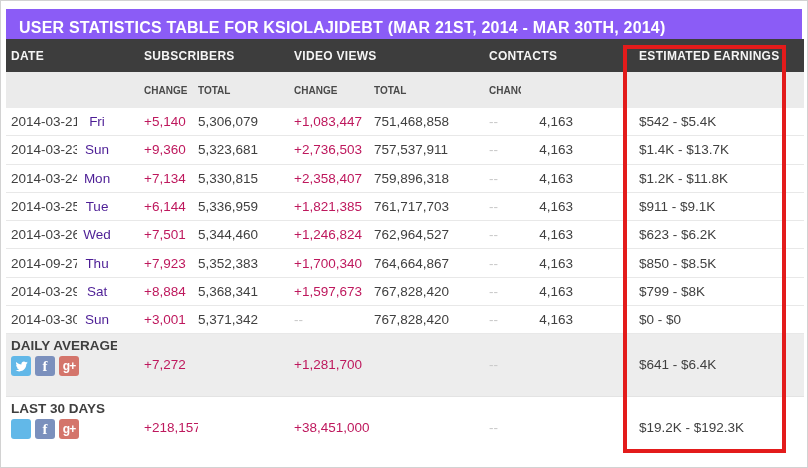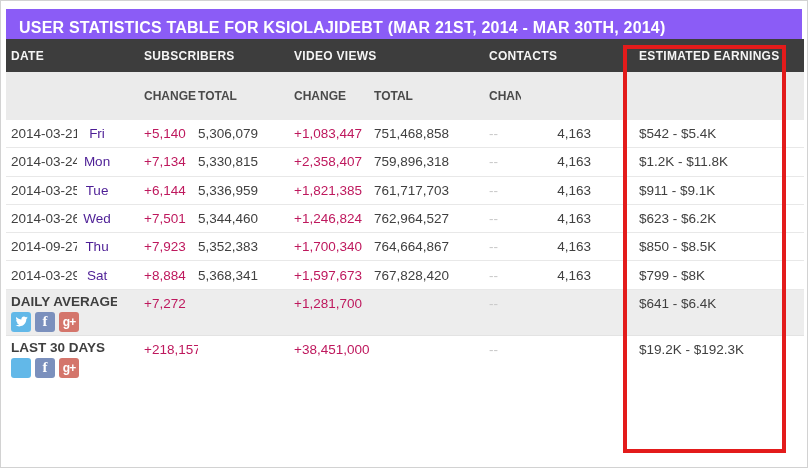--- a/index.html
+++ b/index.html
@@ -4,35 +4,35 @@
 <style>
   html,body{margin:0;padding:0;background:#fff;font-family:"Liberation Sans",sans-serif;}
   .page{width:808px;height:468px;box-sizing:border-box;border:1px solid #d2d2d2;
         padding:8px 5px 0 5px;position:relative;background:#fff;overflow:hidden;}
   .titlebar{height:30px;background:#8b5cf6;color:#ffffff;font-size:16px;font-weight:bold;
             line-height:38px;padding-left:13px;letter-spacing:0.2px;white-space:nowrap;}
   table{border-collapse:collapse;table-layout:fixed;width:798px;font-size:13.5px;color:#404040;}
   td,th{padding:0;margin:0;overflow:hidden;white-space:nowrap;}
   thead tr.main th{background:#3d3d3d;color:#f5f5f5;font-size:12px;height:33px;
                    text-align:left;font-weight:bold;letter-spacing:0.3px;}
-  thead tr.sub td{background:#ebebeb;color:#4a4a4a;font-size:12px;font-weight:bold;height:48px;}
+  thead tr.sub td{background:#ebebeb;color:#4a4a4a;font-size:10px;font-weight:bold;height:36px;}
   tbody tr.data td{height:27.3px;border-bottom:1px solid #e8e8e8;background:#fff;}
   .c-date{padding-left:5px;}
   .c-day{text-align:center;color:#4c1d95;}
   .c-subchange{padding-left:27px;}
   .c-subtotal{padding-left:0;}
   .c-viewchange{padding-left:0;}
   .c-viewtotal{padding-left:0;}
   .c-cchange{padding-left:0;}
-  .c-ctotal{text-align:right;padding-right:15px;}
+  .c-ctotal{text-align:center;padding-right:15px;}
   .c-earn{padding-left:33px;}
   .green{color:#be185d;}
   .muted{color:#c9c9c9;}
   tr.summary td{vertical-align:top;height:39px;border-top:1px solid #e3e3e3;}
-  tr.summary td.val{padding-top:6px;}
+  tr.summary td.val{padding-top:23px;}
   tr.avg td{background:#ededed;}
   tr.last td{background:#ffffff;}
   .summary-label{font-weight:bold;font-size:13.5px;color:#3f3f3f;padding:4px 0 2px 5px;}
   .icon-row{padding-left:5px;display:flex;gap:4px;margin-top:1px;}
   .sicon{width:20px;height:20px;border-radius:3px;display:flex;align-items:center;
          justify-content:center;color:#fff;cursor:pointer;}
   .tw{background:#62b8e8;}
   .fb{background:#7b90bd;font-family:"Liberation Serif",serif;font-weight:bold;font-size:15px;}
   .gp{background:#d4756b;font-weight:bold;font-size:12px;letter-spacing:-1px;}
   .hl-box{position:absolute;left:622px;top:44px;width:163px;height:408px;
@@ -82,20 +82,31 @@
         <td class="c-day">Fri</td>
         <td class="c-subchange chg green">+5,140</td>
         <td class="c-subtotal">5,306,079</td>
         <td class="c-viewchange chg green">+1,083,447</td>
         <td class="c-viewtotal">751,468,858</td>
         <td class="c-cchange chg muted">--</td>
         <td class="c-ctotal">4,163</td>
         <td class="c-earn">$542  -  $5.4K</td>
       </tr>
       <tr class="data">
+        <td class="c-date">2014-03-23</td>
+        <td class="c-day">Sun</td>
+        <td class="c-subchange chg green">+9,360</td>
+        <td class="c-subtotal">5,323,681</td>
+        <td class="c-viewchange chg green">+2,736,503</td>
+        <td class="c-viewtotal">757,537,911</td>
+        <td class="c-cchange chg muted">--</td>
+        <td class="c-ctotal">4,163</td>
+        <td class="c-earn">$1.4K  -  $13.7K</td>
+      </tr>
+      <tr class="data">
         <td class="c-date">2014-03-24</td>
         <td class="c-day">Mon</td>
         <td class="c-subchange chg green">+7,134</td>
         <td class="c-subtotal">5,330,815</td>
         <td class="c-viewchange chg green">+2,358,407</td>
         <td class="c-viewtotal">759,896,318</td>
         <td class="c-cchange chg muted">--</td>
         <td class="c-ctotal">4,163</td>
         <td class="c-earn">$1.2K  -  $11.8K</td>
       </tr>
@@ -135,20 +146,31 @@
       <tr class="data">
         <td class="c-date">2014-03-29</td>
         <td class="c-day">Sat</td>
         <td class="c-subchange chg green">+8,884</td>
         <td class="c-subtotal">5,368,341</td>
         <td class="c-viewchange chg green">+1,597,673</td>
         <td class="c-viewtotal">767,828,420</td>
         <td class="c-cchange chg muted">--</td>
         <td class="c-ctotal">4,163</td>
         <td class="c-earn">$799  -  $8K</td>
+      </tr>
+      <tr class="data">
+        <td class="c-date">2014-03-30</td>
+        <td class="c-day">Sun</td>
+        <td class="c-subchange chg green">+3,001</td>
+        <td class="c-subtotal">5,371,342</td>
+        <td class="c-viewchange chg muted">--</td>
+        <td class="c-viewtotal">767,828,420</td>
+        <td class="c-cchange chg muted">--</td>
+        <td class="c-ctotal">4,163</td>
+        <td class="c-earn">$0  -  $0</td>
       </tr>
 
       <tr class="summary avg">
         <td colspan="2">
           <div class="summary-label">DAILY AVERAGES</div>
           <div class="icon-row">
             <span class="sicon tw">
               <svg width="13" height="13" viewBox="0 0 24 24" fill="#ffffff">
                   <path d="M23.4 4.8c-.8.4-1.7.6-2.6.8.9-.6 1.6-1.5 2-2.5-.9.5-1.9.9-2.9 1.1C19 3.3 17.8 2.7 16.4 2.7c-2.5 0-4.6 2-4.6 4.6 0 .4 0 .7.1 1C8.1 8.1 4.8 6.3 2.5 3.6c-.4.7-.6 1.5-.6 2.3 0 1.6.8 3 2 3.8-.7 0-1.5-.2-2.1-.6v.1c0 2.2 1.6 4.1 3.7 4.5-.4.1-.8.2-1.2.2-.3 0-.6 0-.9-.1.6 1.8 2.3 3.2 4.3 3.2-1.6 1.2-3.6 2-5.7 2-.4 0-.7 0-1.1-.1 2 1.3 4.4 2.1 7 2.1 8.4 0 13-7 13-13v-.6c.9-.6 1.7-1.4 2.3-2.4z"></path>
                 </svg>

